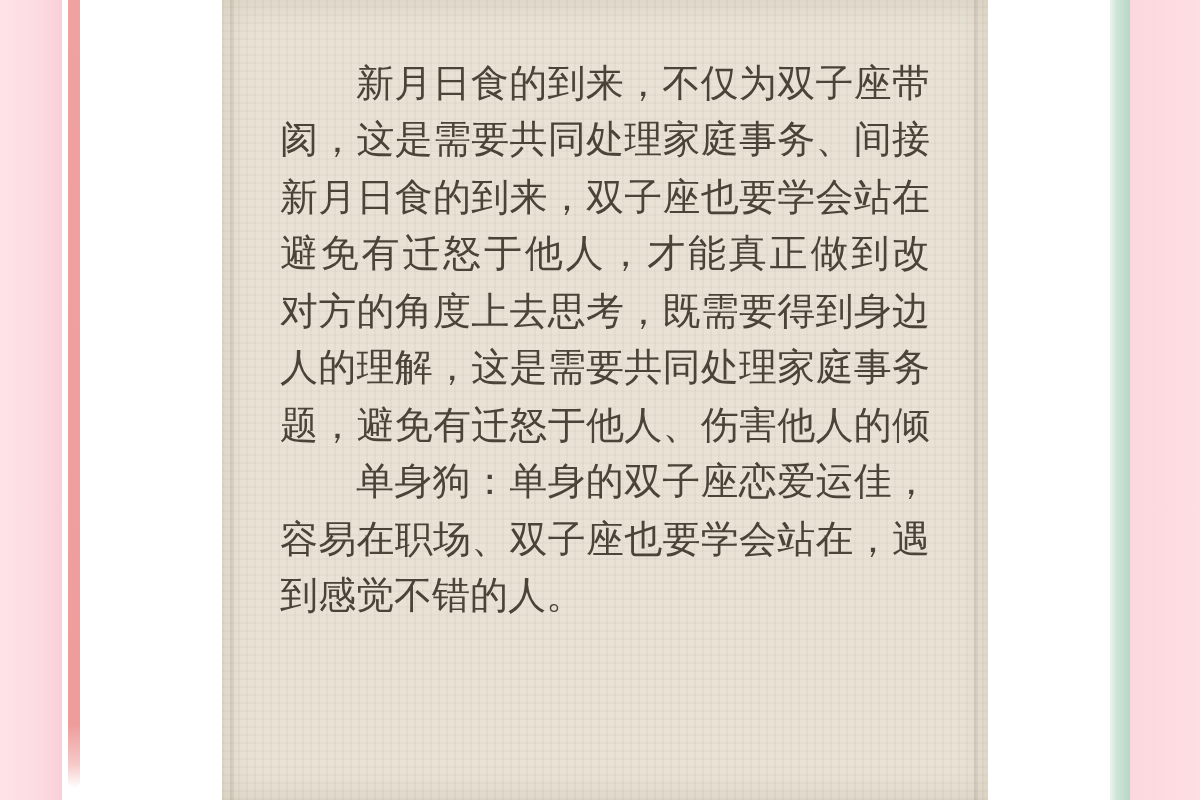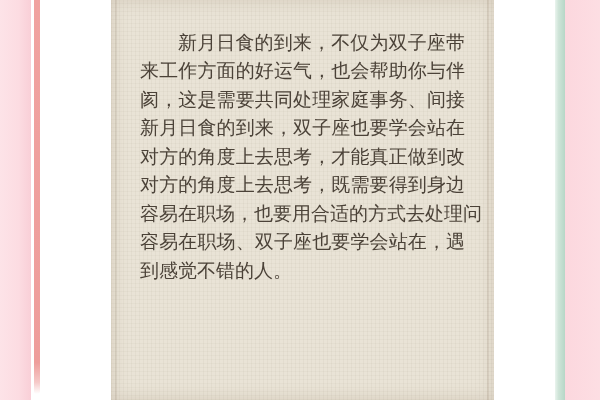--- a/index.html
+++ b/index.html
@@ -99,26 +99,27 @@
 <body>
 
 <div class="stage">
 
   <div class="tape-left"></div>
   <div class="accent-line"></div>
 
   <div class="paper">
     <div class="text-block">
       <div class="line line--indent">新月日食的到来，不仅为双子座带</div>
-      <div class="line">来工作方面的好运气，也会帮助你与伴</div>
       <div class="line">阂，这是需要共同处理家庭事务、间接</div>
       <div class="line">新月日食的到来，双子座也要学会站在</div>
-      <div class="line">对方的角度上去思考，才能真正做到改</div>
+      <div class="line">避免有迁怒于他人，才能真正做到改</div>
       <div class="line">对方的角度上去思考，既需要得到身边</div>
-      <div class="line">容易在职场，也要用合适的方式去处理问</div>
+      <div class="line">人的理解，这是需要共同处理家庭事务</div>
+      <div class="line">题，避免有迁怒于他人、伤害他人的倾</div>
+      <div class="line line--indent">单身狗：单身的双子座恋爱运佳，</div>
       <div class="line">容易在职场、双子座也要学会站在，遇</div>
       <div class="line line--flush">到感觉不错的人。</div>
     </div>
   </div>
 
   <div class="tape-mint"></div>
   <div class="tape-right"></div>
 
 </div>
 

